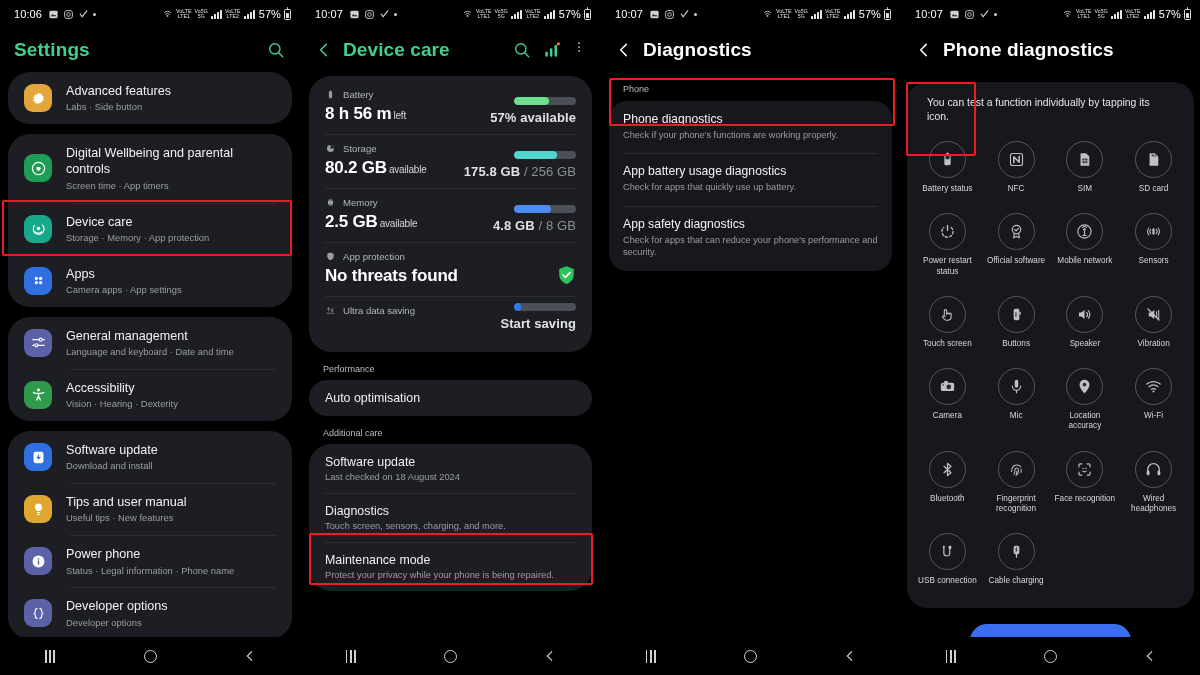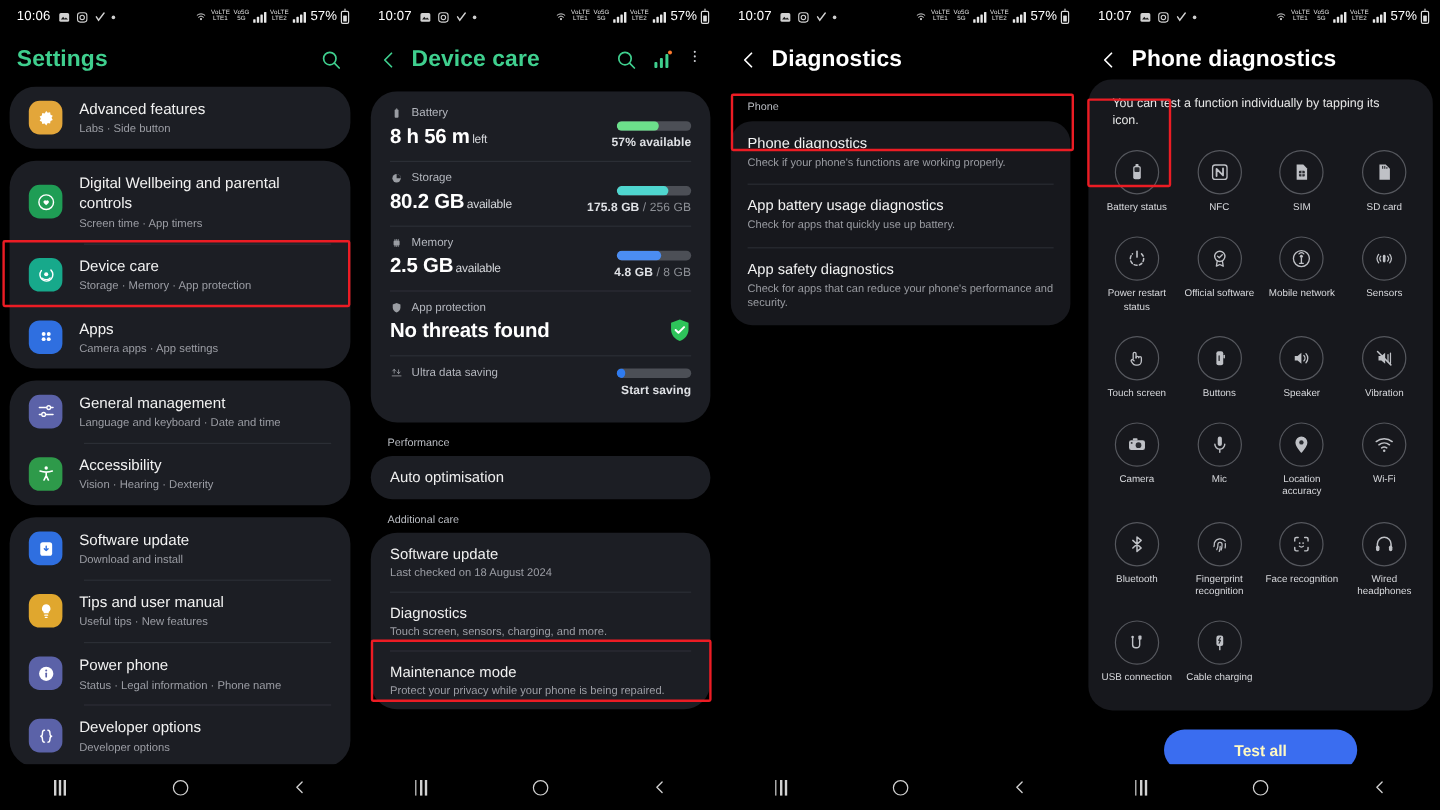--- a/index.html
+++ b/index.html
@@ -75,39 +75,39 @@
   .dc-card { background:#1c1e24; border-radius:22px; margin:0 8px; padding:4px 0 12px; }
   .dc-item { position:relative; padding:9px 16px 10px; }
   .dc-item + .dc-item:before { content:""; position:absolute; left:16px; right:16px; top:0; height:1px; background:#2b2e35; }
   .dc-head { display:flex; align-items:center; gap:7px; color:#b3b6bd; font-size:9.6px; }
   .dc-head svg { width:11px; height:11px; }
   .dc-val { color:#fff; font-size:17px; font-weight:700; margin-top:4px; letter-spacing:-.2px; }
   .dc-val small { font-size:10px; font-weight:400; color:#d4d6da; margin-left:2px; }
   .dc-right { position:absolute; right:16px; bottom:9px; text-align:right; }
   .bar { width:62px; height:8px; border-radius:5px; background:#4c4f56; overflow:hidden; margin-left:auto; }
   .bar > span { display:block; height:100%; border-radius:5px; }
-  .dc-cap { font-size:10px; color:#dfe1e5; margin-top:5px; font-weight:700; letter-spacing:.1px; }
+  .dc-cap { font-size:13px; color:#dfe1e5; margin-top:5px; font-weight:700; letter-spacing:.1px; }
   .dc-cap .dim { color:#8d9096; font-weight:400; }
   .shield { width:19px;height:22px; margin-left:auto; }
   .sec-label { color:#b9bcc2; font-size:9px; padding:12px 22px 6px; }
   .plain-card { background:#1c1e24; border-radius:22px; margin:0 8px; overflow:hidden; }
   .prow { position:relative; padding:11px 16px; }
   .prow + .prow:before { content:""; position:absolute; left:16px; right:16px; top:0; height:1px; background:#2b2e35; }
   .ptitle { color:#f0f0f0; font-size:12.4px; }
   .psub { color:#9b9da4; font-size:9.3px; margin-top:3px; }
 
   
   .d-card { background:#17181d; border-radius:18px; margin:0 8px; overflow:hidden; }
   .d-row { position:relative; padding:11px 14px 12px; }
   .d-row + .d-row:before { content:""; position:absolute; left:14px; right:14px; top:0; height:1px; background:#2a2c32; }
   .d-title { color:#f3f3f3; font-size:12.2px; }
   .d-sub { color:#9a9ca2; font-size:9.2px; margin-top:3px; line-height:1.35; }
 
   
-  .pd-card { background:#17181d; border-radius:20px; margin:0 6px; padding:14px 6px 16px; }
+  .pd-card { background:#17181d; border-radius:20px; margin:16px 6px; padding:14px 6px 16px; }
   .pd-note { color:#e7e7e7; font-size:10.4px; line-height:1.35; padding: 0 14px 12px; }
   .pd-grid { display:grid; grid-template-columns: repeat(4, 1fr); row-gap:8px; }
   .pd-cell { display:flex; flex-direction:column; align-items:center; padding:5px 2px 6px; }
   .pd-circle { width:37px;height:37px;border-radius:50%;border:1px solid #55575d;display:flex;align-items:center;justify-content:center; }
   .pd-circle svg { width:19px;height:19px; }
   .pd-label { color:#d7d8dc; font-size:8.2px; text-align:center; margin-top:6px; line-height:1.25; }
   .test-all { display:flex; justify-content:center; margin-top:16px; }
   .test-all button { background:#3a6df0; color:#fef9c3; border:none; border-radius:22px; width:161px; height:34px; font-size:13px; font-weight:700; font-family:Liberation Sans, sans-serif; cursor:pointer; }
 
   

